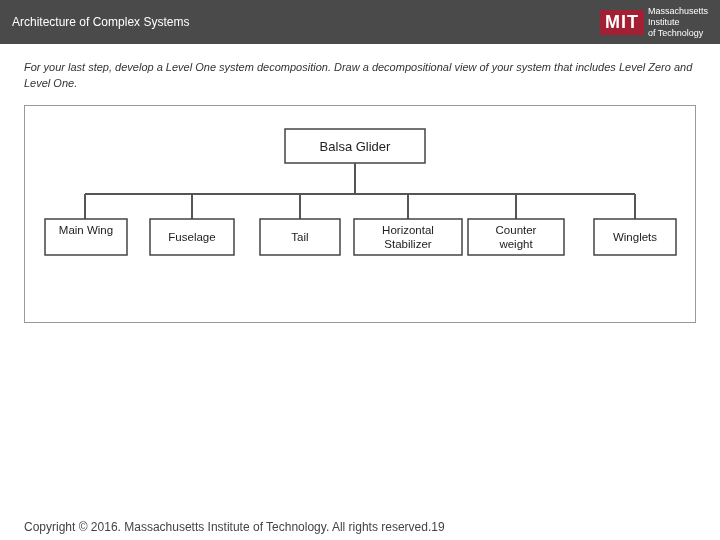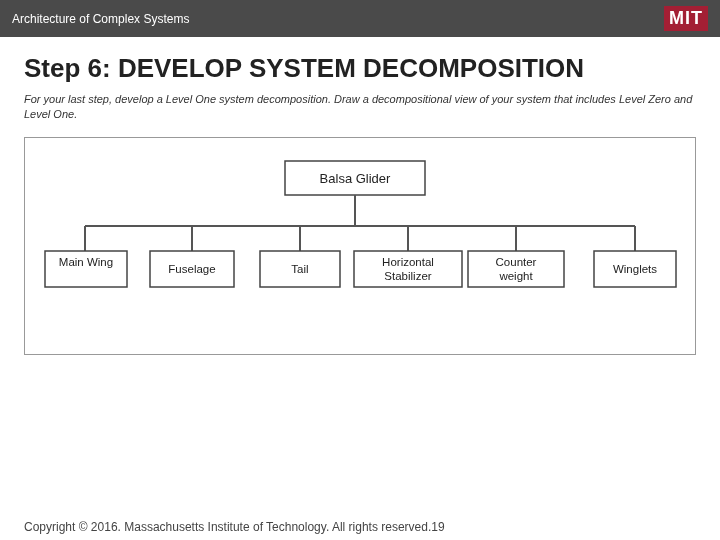--- a/index.html
+++ b/index.html
@@ -99,25 +99,29 @@
   </style>
 </head>
 <body>
 
 <div id="header">
   <span id="header-title">Architecture of Complex Systems</span>
   <div id="mit-logo">
     <div class="mit-logo-box">
       <span>MIT</span>
     </div>
+    <div class="mit-logo-text">
+      <div>Massachusetts</div>
+      <div>Institute</div>
+      <div>of Technology</div>
+    </div>
   </div>
 </div>
 
 <div id="main">
-  <div id="step-title">Step 6: DEVELOP SYSTEM DECOMPOSITION</div>
   <div id="description">For your last step, develop a Level One system decomposition. Draw a decompositional view of your system that includes Level Zero and Level One.</div>
 
   <div id="diagram-container">
 
     <svg id="tree-svg" width="640" height="180" viewBox="0 0 640 180">
 
       <rect x="245" y="5" width="140" height="34" fill="white" stroke="#444" stroke-width="1.5"></rect>
       <text x="315" y="27" text-anchor="middle" font-family="Arial" font-size="13" fill="#222">Balsa Glider</text>
 
       <line x1="315" y1="39" x2="315" y2="70" stroke="#555" stroke-width="2"></line>

